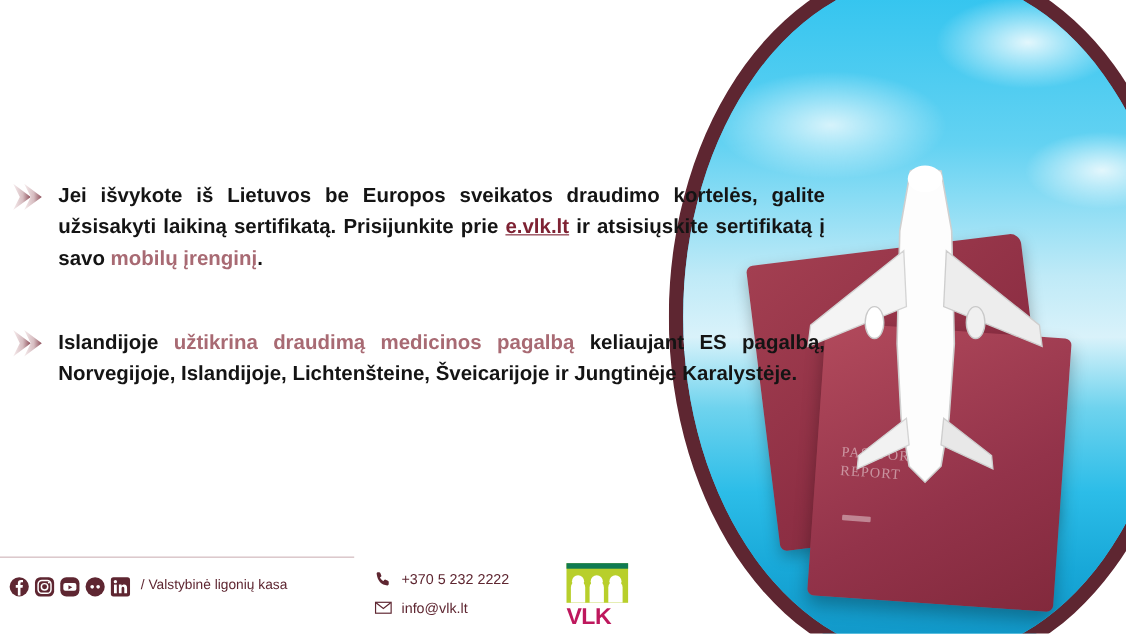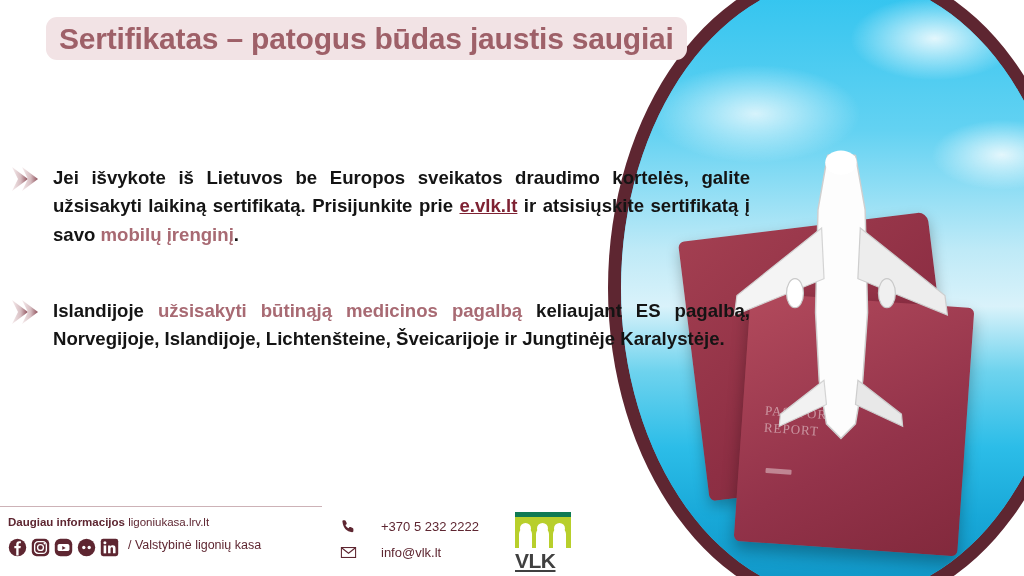--- a/index.html
+++ b/index.html
@@ -207,21 +207,21 @@
     position: absolute;
     left: 332px;
     top: 2px;
     display: flex;
     flex-direction: column;
     gap: 9px;
   }
   .f-contact {
     display: flex;
     align-items: center;
-    gap: 24px;
+    gap: 8px;
     font-size: 13px;
     color: #5e2631;
     white-space: nowrap;
   }
   .f-logo {
     position: absolute;
     left: 507px;
     top: -4px;
     width: 58px;
   }
@@ -245,26 +245,25 @@
   .logo-head {
     position: absolute;
     width: 11px;
     height: 11px;
     border-radius: 50%;
     background: #ffffff;
   }
   .logo-text {
     font-size: 21px;
     font-weight: bold;
-    color: #404040;
+    color: #be185d;
     letter-spacing: -0.5px;
     line-height: 1;
     margin-top: 2px;
     font-family: "Liberation Sans", sans-serif;
-    text-decoration: underline;
   }
 </style>
 </head>
 <body>
 
 <div class="photo-wrap">
   <div class="photo-circle">
     <div class="ph-sky"></div>
     <div class="ph-sea"></div>
 
@@ -285,21 +284,21 @@
         <path d="M86 196 L50 224 L49 234 L88 216 Z" fill="#f2f2f2" stroke="#d4d4d4" stroke-width="1"></path>
         <path d="M114 196 L150 224 L151 234 L112 216 Z" fill="#e8e8e8" stroke="#cecece" stroke-width="1"></path>
         <ellipse cx="62" cy="124" rx="7" ry="12" fill="#ffffff" stroke="#c9c9c9" stroke-width="1"></ellipse>
         <ellipse cx="138" cy="124" rx="7" ry="12" fill="#f0f0f0" stroke="#c9c9c9" stroke-width="1"></ellipse>
         <ellipse cx="100" cy="16" rx="13" ry="10" fill="#ffffff"></ellipse>
       </g>
     </svg>
   </div>
 </div>
 
-<h1 class="title"><span class="hl">Sertifikatas – patogus būdas jaustis saugiai</span><br></h1>
+<h1 class="title"><br></h1>
 
 <div class="bullets">
 
   <div class="bullet">
     <svg class="marker" viewBox="0 0 34 30">
       <defs>
         <linearGradient id="g1" x1="0" y1="0" x2="1" y2="0">
           <stop offset="0%" stop-color="#f6eced"></stop>
           <stop offset="55%" stop-color="#d6bcc0"></stop>
           <stop offset="100%" stop-color="#8d4d58"></stop>
@@ -309,33 +308,32 @@
       <path d="M14 3 L30 15 L14 27 L20 15 Z" fill="url(#g1)"></path>
     </svg>
     <p><span>Jei išvykote iš Lietuvos be Europos sveikatos draudimo kortelės, galite užsisakyti laikiną sertifikatą. Prisijunkite prie </span><span class="link">e.vlk.lt</span><span> ir atsisiųskite sertifikatą į savo </span><span class="accent">mobilų įrenginį</span><span>.</span></p>
   </div>
 
   <div class="bullet">
     <svg class="marker" viewBox="0 0 34 30">
       <path d="M4 3 L20 15 L4 27 L10 15 Z" fill="url(#g1)"></path>
       <path d="M14 3 L30 15 L14 27 L20 15 Z" fill="url(#g1)"></path>
     </svg>
-    <p><span>Islandijoje </span><span class="accent">užsisakyti būtinąją medicinos pagalbą</span><span> keliaujant ES pagalbą, Norvegijoje, Islandijoje, Lichtenšteine, Šveicarijoje ir Jungtinėje Karalystėje.</span></p>
+    <p><span>Islandijoje </span><span class="accent">užtikrina draudimą medicinos pagalbą</span><span> keliaujant ES pagalbą, Norvegijoje, Islandijoje, Lichtenšteine, Šveicarijoje ir Jungtinėje Karalystėje.</span></p>
   </div>
 
 
 
 </div>
 
 <div class="divider"></div>
 
 <div class="footer">
 
   <div class="f-col-1">
-    <div class="f-line1"><b>Daugiau informacijos</b>&nbsp;<span class="light">ligoniukasa.lrv.lt</span></div>
 
     <div class="f-social">
       <svg width="19" height="19" viewBox="0 0 24 24">
         <circle cx="12" cy="12" r="11" fill="#5e2631"></circle>
         <path d="M13.4 22V13h2.4l.4-3h-2.8V8.2c0-.9.3-1.5 1.5-1.5h1.4V4.1C16 4 15.1 4 14.1 4c-2.2 0-3.7 1.3-3.7 3.8V10H8v3h2.4v9z" fill="#fff"></path>
       </svg>
       <svg width="19" height="19" viewBox="0 0 24 24">
         <rect x="1" y="1" width="22" height="22" rx="6" fill="#5e2631"></rect>
         <rect x="4.6" y="4.6" width="14.8" height="14.8" rx="4.4" fill="none" stroke="#fff" stroke-width="1.7"></rect>
         <circle cx="12" cy="12" r="3.7" fill="none" stroke="#fff" stroke-width="1.7"></circle>

